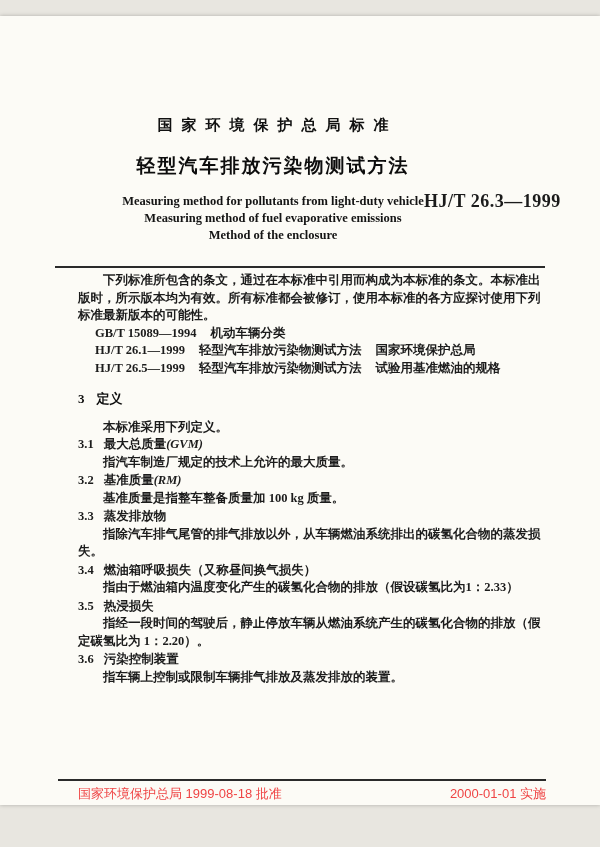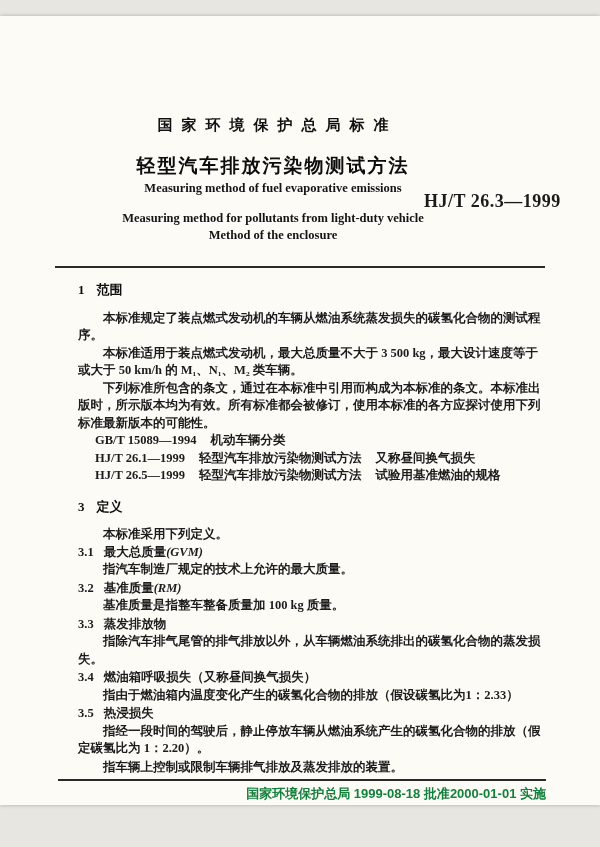--- a/index.html
+++ b/index.html
@@ -92,68 +92,61 @@
     width: 488px;
     border: 0;
     border-top: 2px solid #2a2a2a;
   }
   .footer {
     position: absolute;
     top: 769px;
     left: 78px;
     width: 468px;
     display: flex;
-    justify-content: flex-end;
+    justify-content: space-between;
     font-size: 13px;
-    font-weight: bold;
+    font-weight: normal;
     font-family: "Liberation Sans", sans-serif;
-    color: #15803d;
+    color: #ef4444;
   }
   .page-number {
     position: absolute;
     top: 794px;
     left: 94px;
     font-size: 11px;
     font-weight: bold;
     letter-spacing: 1px;
   }
 </style>
 </head>
 <body>
 
 <div class="page">
 
   <div class="header">
     <div class="org-label">国家环境保护总局标准</div>
     <div class="title-cn first">轻型汽车排放污染物测试方法</div>
+    <div class="title-en first">Measuring method for pollutants from light-duty vehicle</div>
     <div class="title-en">Measuring method of fuel evaporative emissions</div>
-    <div class="title-en first">Measuring method for pollutants from light-duty vehicle</div>
     <div class="title-en">Method of the enclosure</div>
   </div>
   <div class="std-no">HJ/T 26.3—1999</div>
 
   <hr class="head-rule">
 
   <div class="content">
 
-    <div class="section">
-      <div class="section-heading">
-        <span class="sec-num">1</span><span>范围</span>
-      </div>
-      <p class="body-par">本标准规定了装点燃式发动机的车辆从燃油系统蒸发损失的碳氢化合物的测试程序。</p>
-      <p class="body-par">本标准适用于装点燃式发动机，最大总质量不大于 3 500 kg，最大设计速度等于或大于 50 km/h 的 M₁、N₁、M₂ 类车辆。</p>
-    </div>
 
     <div class="section">
       <p class="body-par">下列标准所包含的条文，通过在本标准中引用而构成为本标准的条文。本标准出版时，所示版本均为有效。所有标准都会被修订，使用本标准的各方应探讨使用下列标准最新版本的可能性。</p>
       <p class="ref-line">
         <span class="ref-code">GB/T 15089—1994</span><span>机动车辆分类</span><span class="ref-part"></span>
       </p>
       <p class="ref-line">
-        <span class="ref-code">HJ/T 26.1—1999</span><span>轻型汽车排放污染物测试方法</span><span class="ref-part">又称昼间换气损失</span>
+        <span class="ref-code">HJ/T 26.1—1999</span><span>轻型汽车排放污染物测试方法</span><span class="ref-part">国家环境保护总局</span>
       </p>
       <p class="ref-line">
         <span class="ref-code">HJ/T 26.5—1999</span><span>轻型汽车排放污染物测试方法</span><span class="ref-part">试验用基准燃油的规格</span>
       </p>
     </div>
 
     <div class="section">
       <div class="section-heading">
         <span class="sec-num">3</span><span>定义</span>
       </div>
@@ -177,20 +170,23 @@
       <p class="def-head">
         <span class="def-num">3.4</span><span>燃油箱呼吸损失（又称昼间换气损失）</span><span class="def-note"></span>
       </p>
       <p class="def-body">指由于燃油箱内温度变化产生的碳氢化合物的排放（假设碳氢比为1：2.33）</p>
 
       <p class="def-head">
         <span class="def-num">3.5</span><span>热浸损失</span><span class="def-note"></span>
       </p>
       <p class="def-body">指经一段时间的驾驶后，静止停放车辆从燃油系统产生的碳氢化合物的排放（假定碳氢比为 1：2.20）。</p>
 
+      <p class="def-head">
+        <span class="def-num">3.6</span><span>污染控制装置</span><span class="def-note"></span>
+      </p>
       <p class="def-body">指车辆上控制或限制车辆排气排放及蒸发排放的装置。</p>
     </div>
   </div>
 
   <hr class="foot-rule">
   <div class="footer">
     <span>国家环境保护总局 1999-08-18 批准</span>
     <span>2000-01-01 实施</span>
   </div>
   <div class="page-number">248</div>

